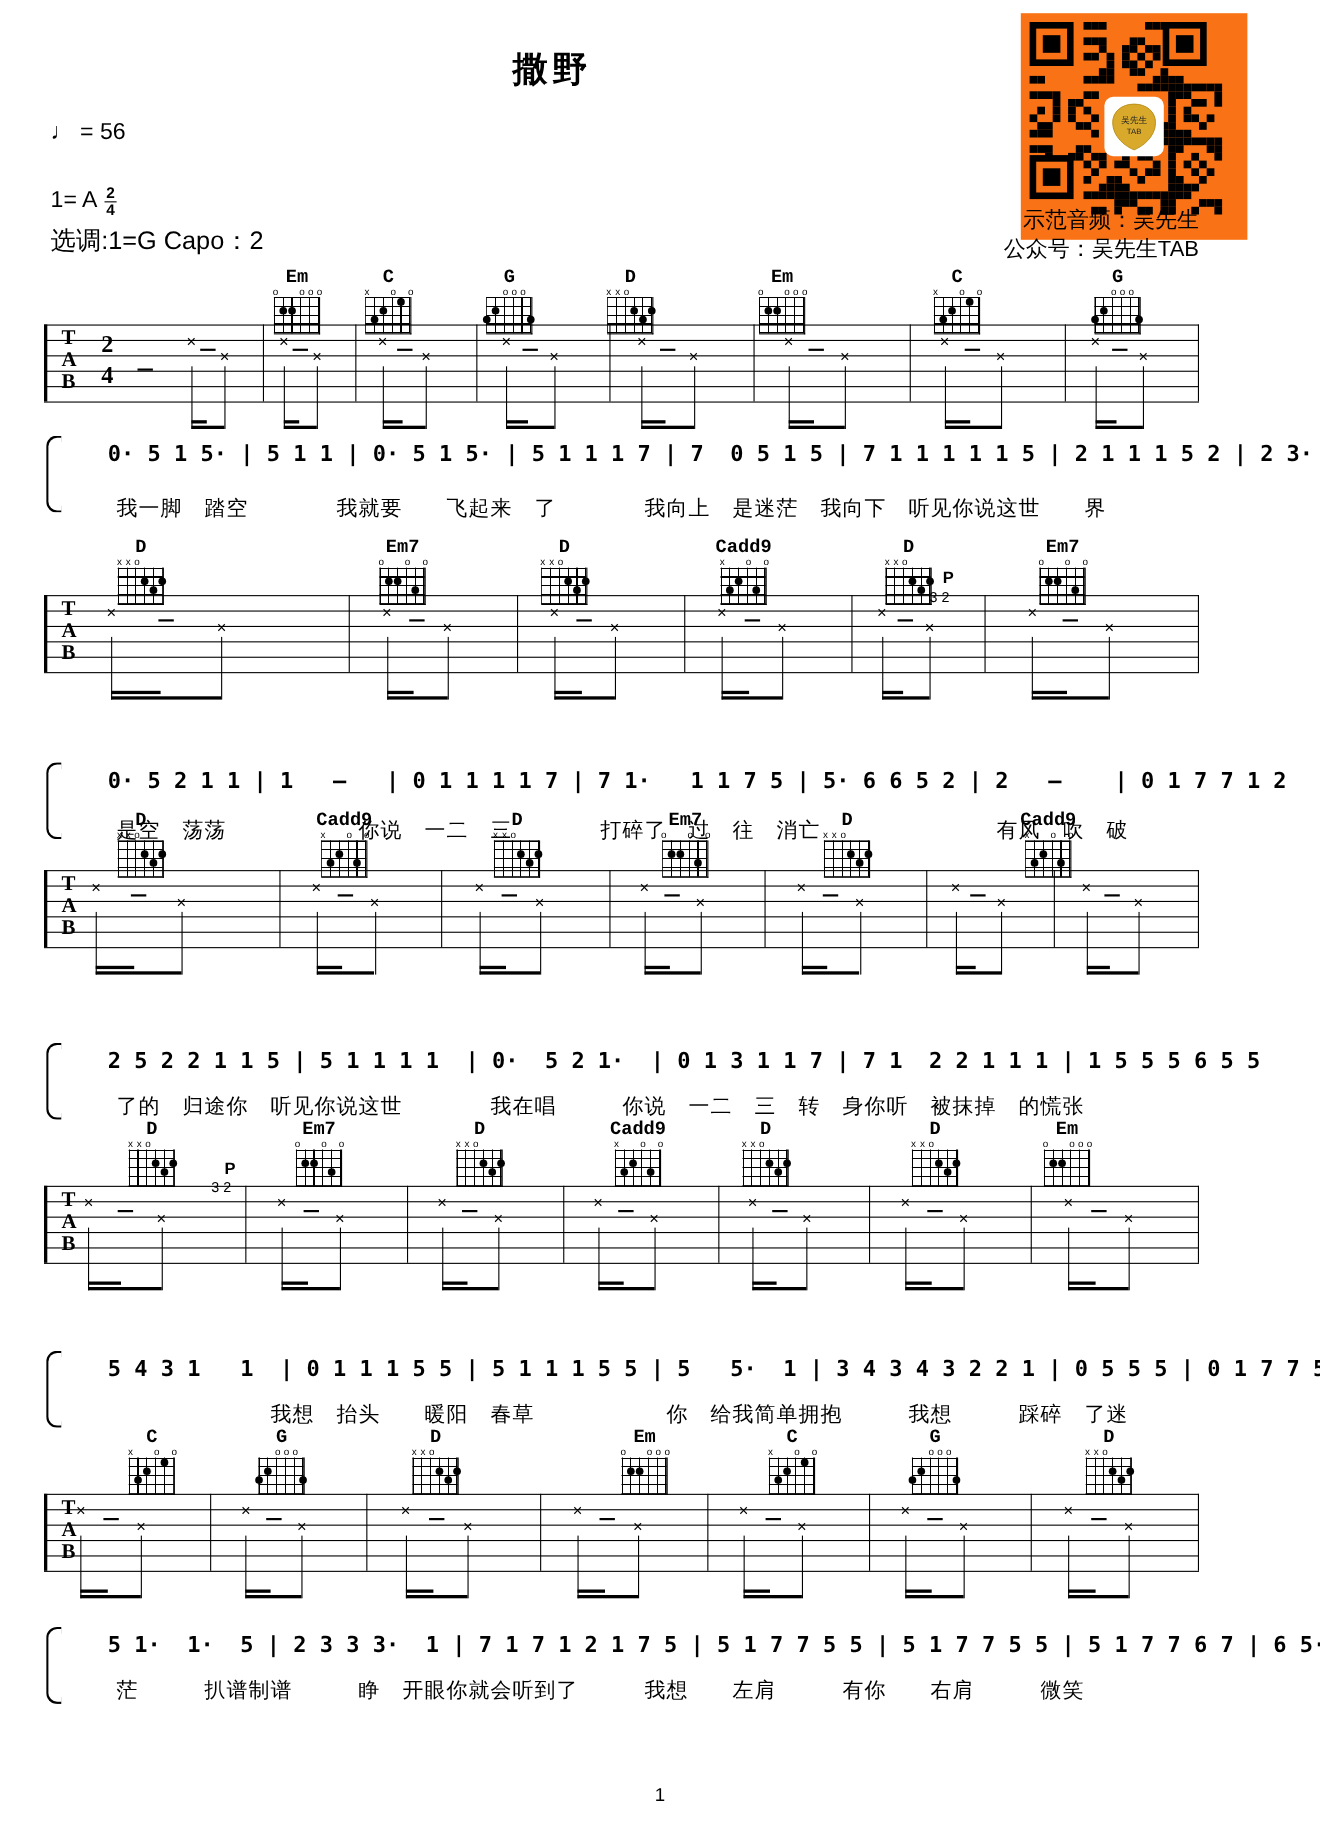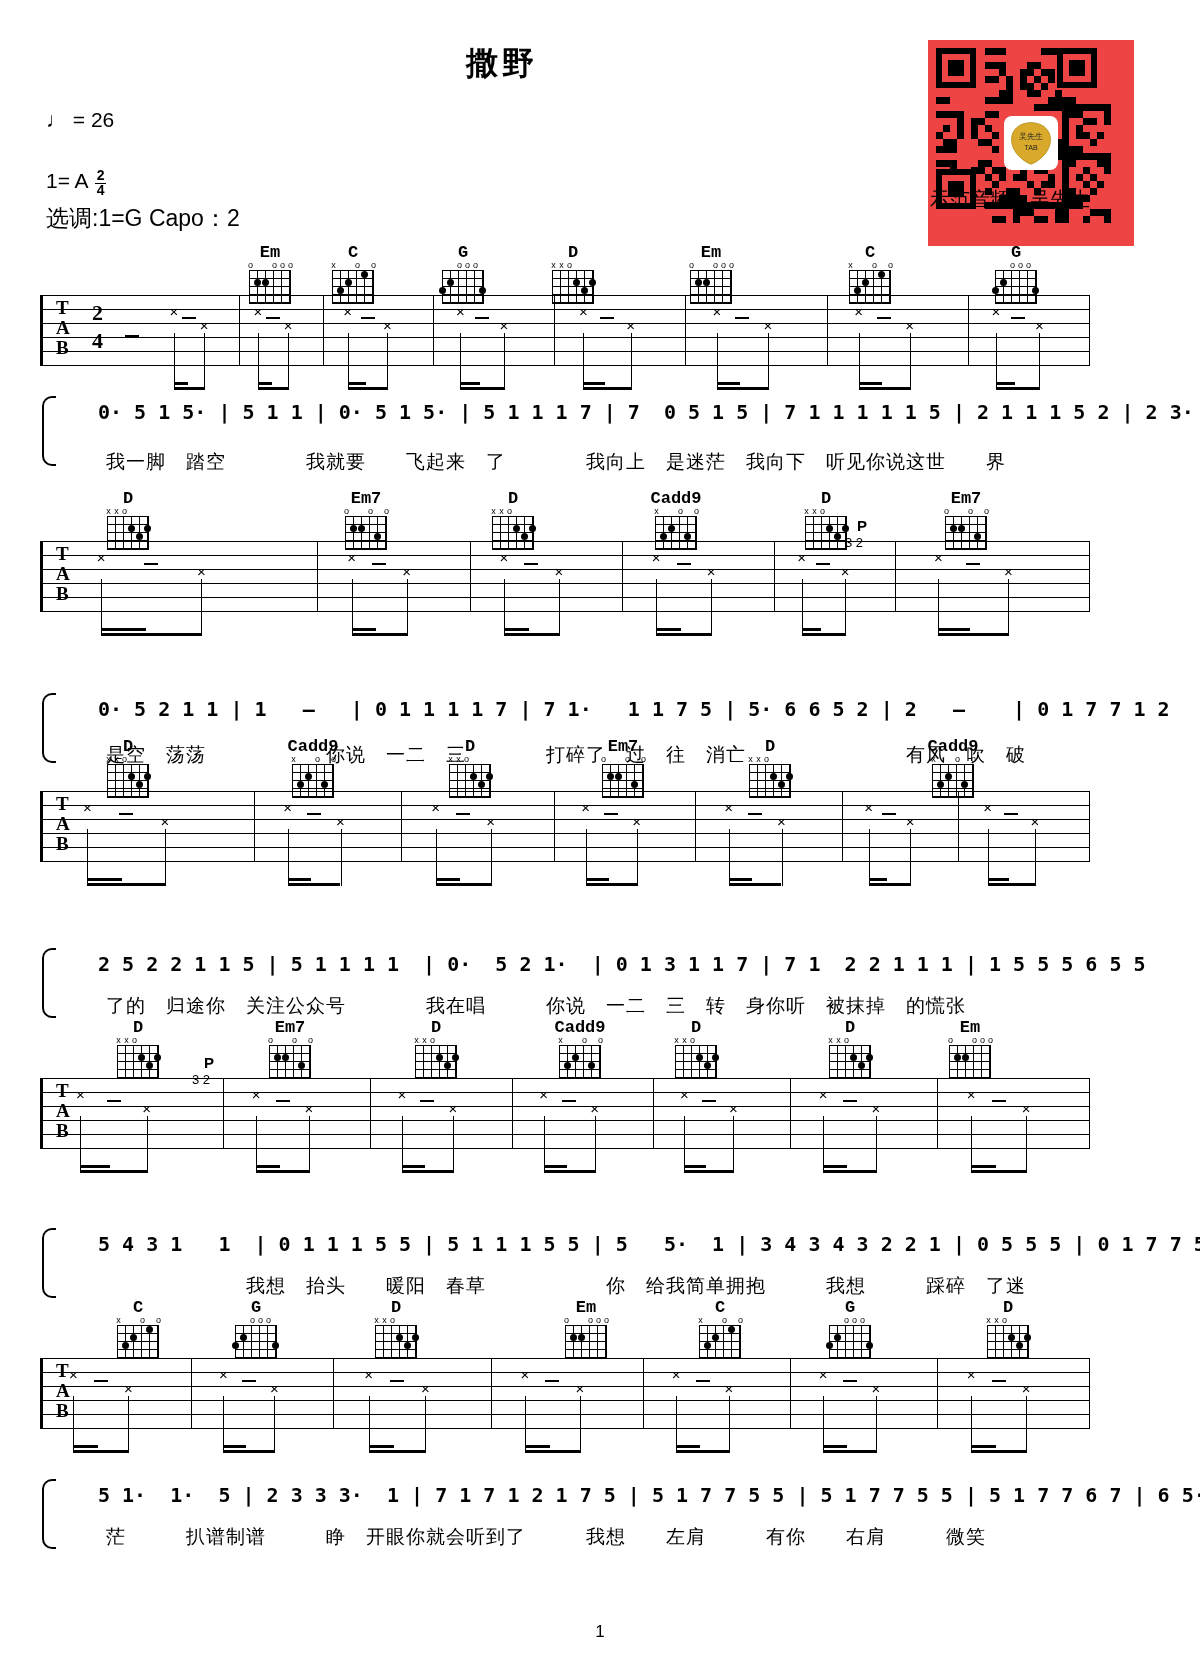--- a/index.html
+++ b/index.html
@@ -8,21 +8,21 @@
   .abs{position:absolute;}
   
   .title{top:42px;left:0;width:1004px;text-align:center;font-size:32px;font-weight:bold;letter-spacing:4px;}
   .tempo{top:108px;left:46px;font-size:21px;}
   .artist{top:118px;left:0;width:1200px;text-align:center;font-size:23px;}
   .promo{top:156px;left:0;width:1200px;text-align:center;font-size:23px;font-weight:bold;}
   .keyline{top:168px;left:46px;font-size:21px;}
   .frac{display:inline-block;vertical-align:middle;text-align:center;font-size:14px;font-weight:bold;line-height:1.05;margin-left:6px;}
   .frac .num{border-bottom:1.5px solid #000;padding:0 2px;}
   .tuning{top:203px;left:46px;font-size:23px;}
-  .qr{top:40px;left:928px;width:206px;height:206px;background:#ef4444;}
+  .qr{top:12px;left:928px;width:206px;height:206px;background:#f97316;}
   .qrcell{position:absolute;background:#000;}
   .finder{position:absolute;width:40px;height:40px;border:6px solid #000;box-sizing:border-box;}
   .finder::after{content:"";position:absolute;left:6px;top:6px;width:16px;height:16px;background:#000;}
   .qrlogo{position:absolute;left:76px;top:76px;width:54px;height:54px;background:#fff;border-radius:8px;
           display:flex;align-items:center;justify-content:center;}
   .qrcap{font-size:20px;text-align:right;width:300px;}
   .qrcap1{top:186px;left:790px;}
   .qrcap2{top:213px;left:790px;}
   
   .chord{position:absolute;width:56px;text-align:center;}
@@ -54,21 +54,21 @@
   .lyrics{position:absolute;left:106px;width:1010px;font-size:19px;white-space:pre;letter-spacing:1px;}
   .vbrace{position:absolute;width:12px;border-left:2.5px solid #000;border-top:2.5px solid #000;
           border-bottom:2.5px solid #000;border-radius:10px 0 0 10px;}
   .footer{bottom:32px;left:0;width:1200px;text-align:center;font-size:17px;}
 </style>
 </head>
 <body>
 
 <div class="page">
   <div class="abs title">撒野</div>
-  <div class="abs tempo">♩ = 26</div>
+  <div class="abs tempo">♩ = 56</div>
   <div class="abs keyline">
     <span>1= A</span><span class="frac"><span class="num">2</span><br><span>4</span></span>
   </div>
   <div class="abs tuning">选调:1=G   Capo：2</div>
 
   <div class="abs qr" id="qr">
       <div class="qrcell" style="left: 57px; top: 8px; width: 7px; height: 7px;"></div>
       <div class="qrcell" style="left: 64px; top: 8px; width: 7px; height: 7px;"></div>
       <div class="qrcell" style="left: 71px; top: 8px; width: 7px; height: 7px;"></div>
       <div class="qrcell" style="left: 113px; top: 8px; width: 7px; height: 7px;"></div>
@@ -266,20 +266,21 @@
       <div class="finder" style="top: 129px; left: 8px;"></div>
       <div class="qrlogo">
         <svg width="46" height="46" viewBox="0 0 52 52">
     <path d="M26 3 C39 3 48 11 48 22 C48 37 34 47 26 50 C18 47 4 37 4 22 C4 11 13 3 26 3 Z" fill="#d9a92b" stroke="#b8911f" stroke-width="1"></path>
     <text x="26" y="22" font-size="9" text-anchor="middle" fill="#222" font-family="Liberation Sans,sans-serif">吴先生</text>
     <text x="26" y="34" font-size="8" text-anchor="middle" fill="#222" font-family="Liberation Sans,sans-serif">TAB</text>
         </svg>
       </div>
     </div>
   <div class="abs qrcap qrcap1">示范音频：吴先生</div>
+  <div class="abs qrcap qrcap2">公众号：吴先生TAB</div>
 
   <div id="systems">
       <div>
         <div class="chord abs" style="left: 242px; top: 243px;">
           <div class="chord-name">Em</div>
           <div class="markers">
             <span style="left: 1px;">o</span>
             <span style="left: 25px;">o</span>
             <span style="left: 33px;">o</span>
             <span style="left: 41px;">o</span>
@@ -737,21 +738,21 @@
           <div class="xmark" style="left: 947.625px; top: 16px;">×</div>
           <div class="xmark" style="left: 994.875px; top: 30px;">×</div>
           <div class="restdash" style="left: 971.25px; top: 22px;"></div>
           <div class="stem" style="left: 947.625px; top: 38px; height: 57px;"></div>
           <div class="stem" style="left: 994.875px; top: 38px; height: 57px;"></div>
           <div class="beam" style="left: 947.625px; width: 47.25px; top: 92px;"></div>
           <div class="beam" style="left: 947.625px; width: 21.2625px; top: 87px;"></div>
         </div>
         <div class="vbrace abs" style="left: 42px; top: 948px; height: 66px;"></div>
         <div class="jianpu abs" style="top: 952px;">2 5 2 2 1 1 5 | 5 1 1 1 1  | 0·  5 2 1·  | 0 1 3 1 1 7 | 7 1  2 2 1 1 1 | 1 5 5 5 6 5 5</div>
-        <div class="lyrics abs" style="top: 993px;">了的　归途你　关注公众号　　　　我在唱　　　你说　一二　三　转　身你听　被抹掉　的慌张</div>
+        <div class="lyrics abs" style="top: 993px;">了的　归途你　听见你说这世　　　　我在唱　　　你说　一二　三　转　身你听　被抹掉　的慌张</div>
       </div>
       <div>
         <div class="chord abs" style="left: 110px; top: 1018px;">
           <div class="chord-name">D</div>
           <div class="markers">
             <span style="left: 1px;">x</span>
             <span style="left: 9px;">x</span>
             <span style="left: 17px;">o</span>
           </div>
           <div class="cgrid">

